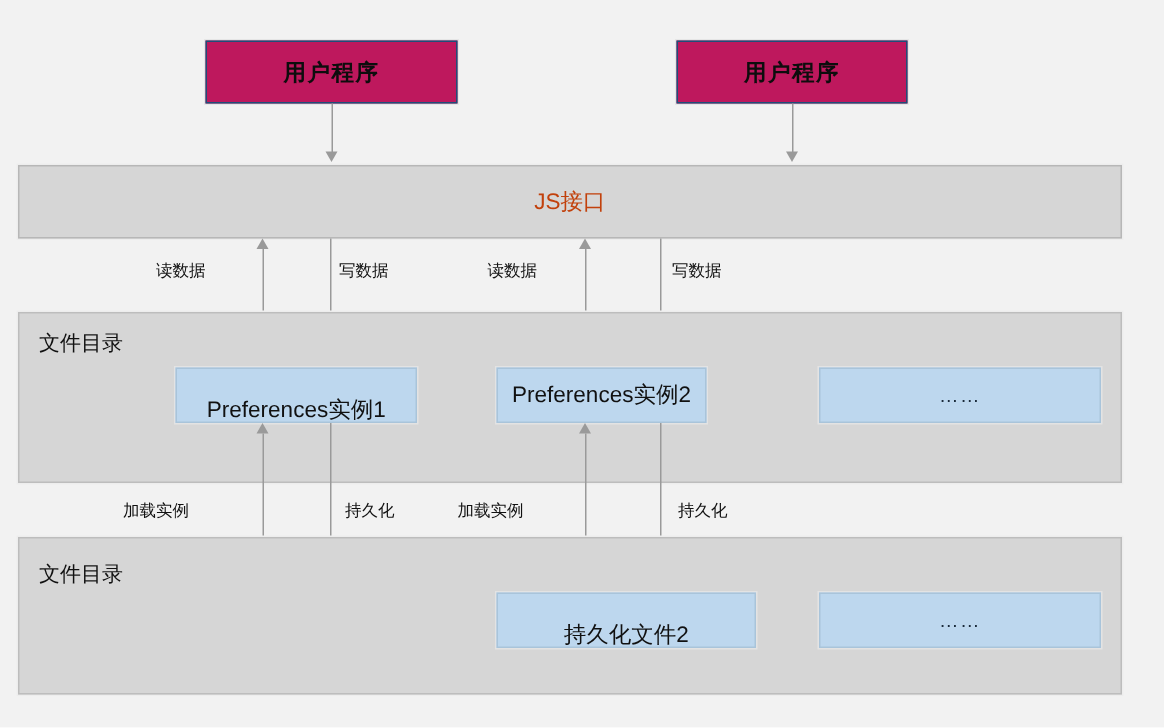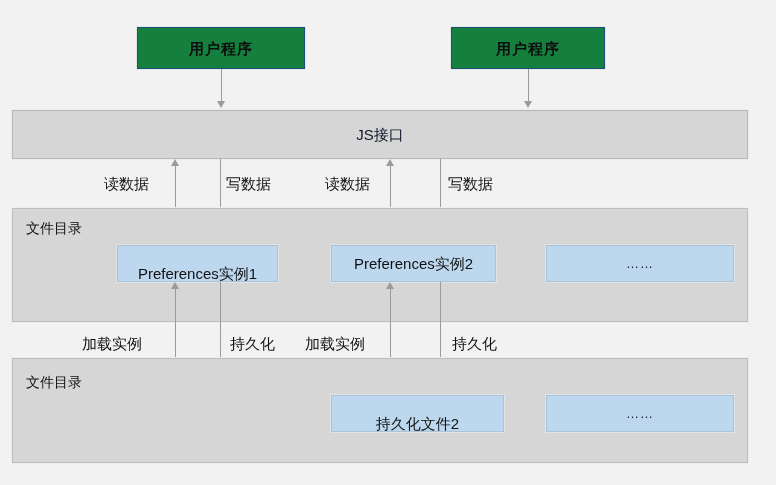--- a/index.html
+++ b/index.html
@@ -25,40 +25,40 @@
     display: flex;
     align-items: center;
     justify-content: center;
     font-size: 15px;
     color: #1a1a1a;
     line-height: 1;
     white-space: nowrap;
   }
 
   .box-blue-dark {
-    background: #15803d;
+    background: #be185d;
     border: 1px solid #1f4e79;
     box-shadow: 0 0 0 1px #e6e6e6;
     color: #0d0d0d;
     font-weight: 600;
     letter-spacing: 1px;
   }
 
   .box-blue-light {
     background: #bdd7ee;
     border: 1px solid #a9c4da;
     box-shadow: 0 0 0 1px #e3e3e3;
     color: #111111;
   }
 
   .box-gray-bar {
     background: #d6d6d6;
     border: 1px solid #b7b7b7;
     box-shadow: 0 0 0 1px #ededed;
-    color: #0f172a;
+    color: #c2410c;
   }
 
   .panel {
     position: absolute;
     box-sizing: border-box;
     background: #d6d6d6;
     border: 1px solid #bdbdbd;
     box-shadow: 0 0 0 1px #ededed;
   }
 
@@ -86,21 +86,21 @@
   }
   .arrow-down {
     border-top: 7px solid #9a9a9a;
   }
   .arrow-up {
     border-bottom: 7px solid #9a9a9a;
   }
 
   .edge-label {
     position: absolute;
-    font-size: 15px;
+    font-size: 11px;
     color: #111111;
     white-space: nowrap;
     line-height: 1;
   }
 
   .dots {
     letter-spacing: 1px;
     font-size: 13px;
     color: #1a2a3a;
   }
@@ -144,21 +144,21 @@
   <div class="arrow-head arrow-down" style="left:436px; top:236px;"></div>
   <div class="edge-label" style="left:448px; top:176px;">写数据</div>
 
   <div class="panel" style="left:12px; top:208px; width:736px; height:114px;"></div>
   <div class="panel-title" style="left:26px; top:221px;">文件目录</div>
 
   <div class="box box-blue-light" style="left:117px; top:245px; width:161px; height:37px;align-items:flex-end;">
     <span>Preferences实例1</span>
   </div>
 
-  <div class="box box-blue-light" style="left:331px; top:245px; width:165px; height:37px;">
+  <div class="box box-blue-light" style="left:331px; top:245px; width:140px; height:37px;">
     <span>Preferences实例2</span>
   </div>
 
   <div class="box box-blue-light" style="left:546px; top:245px; width:188px; height:37px;">
     <span class="dots">……</span>
   </div>
 
   <div class="vline" style="left:175px; top:289px; height:106px;"></div>
   <div class="arrow-head arrow-up" style="left:171px; top:282px;"></div>
   <div class="edge-label" style="left:82px; top:336px;">加载实例</div>

